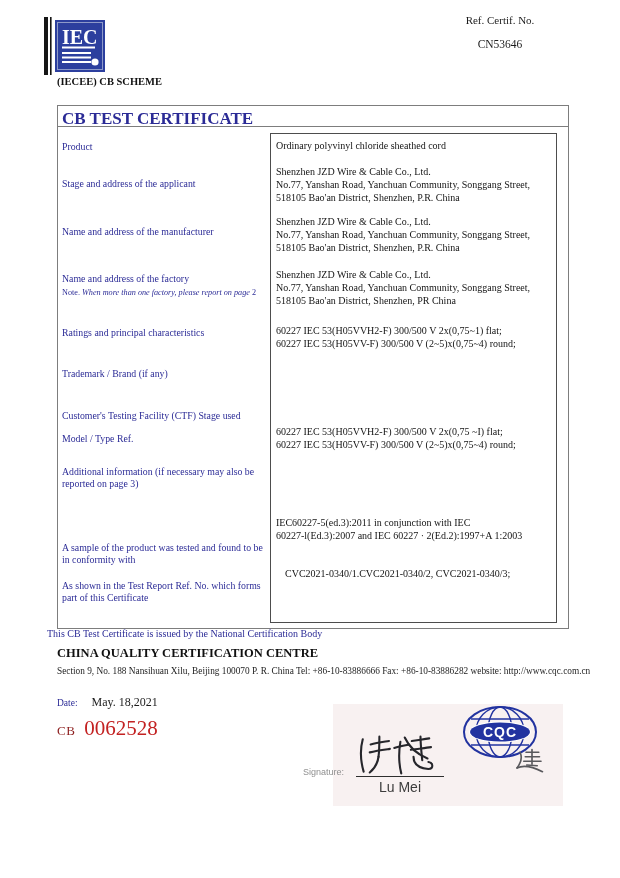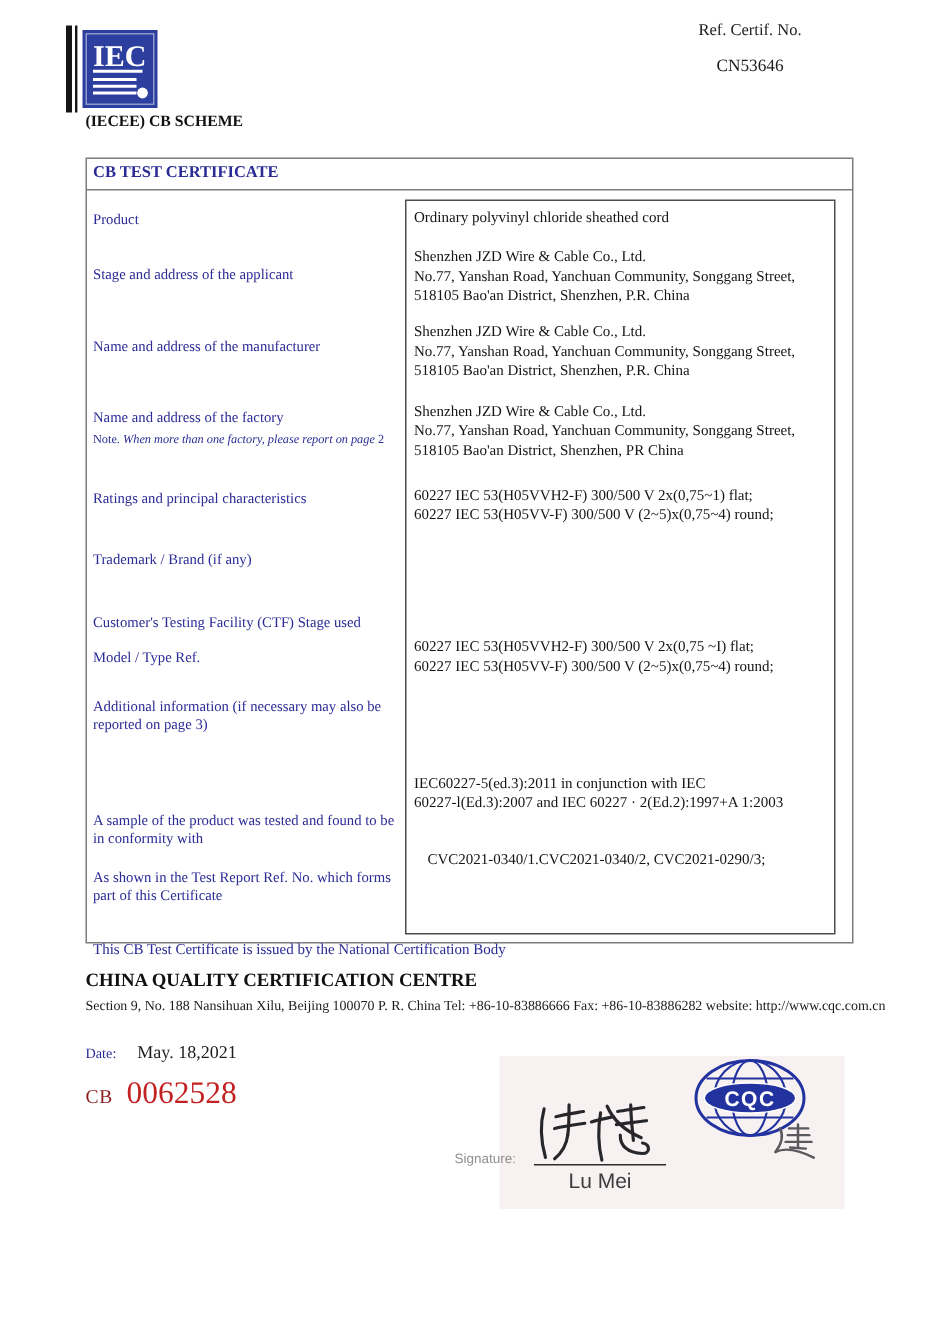--- a/index.html
+++ b/index.html
@@ -12,30 +12,30 @@
   .ref-label{font-size:11px;color:#1c1c1c;}
   .ref-no{font-size:11.5px;margin-top:12px;color:#1c1c1c;}
   .scheme-title{position:absolute;left:57px;top:76px;width:480px;font-weight:bold;
                 font-size:10.5px;line-height:12px;color:#111;}
 
   
   .cert-table{position:absolute;left:57px;top:105px;width:510px;height:522px;
               border:1px solid #7d7d7d;}
   .cert-title{position:absolute;left:0;top:0;width:100%;height:21px;box-sizing:border-box;
               border-bottom:1px solid #7d7d7d;padding:3px 0 0 4px;
-              font-size:11px;font-weight:bold;color:#2b2b96;}
+              font-size:17px;font-weight:bold;color:#2b2b96;}
   .flabel{position:absolute;left:4px;width:205px;font-size:9.8px;line-height:11.5px;color:#2b2b96;}
   .note-line{position:absolute;left:4px;width:210px;font-size:8.2px;color:#2b2b96;}
   .note-line .it{font-style:italic;}
   .value-box{position:absolute;left:212px;top:27px;width:287px;height:490px;
              border:1px solid #4d4d4d;box-sizing:border-box;}
   .val{position:absolute;left:5px;width:276px;font-size:10px;line-height:13px;color:#141414;}
 
   
-  .issued-note{position:absolute;left:62px;top:628px;font-size:10px;color:#2b2b96;text-align:center;}
+  .issued-note{position:absolute;left:47px;top:628px;font-size:10px;color:#2b2b96;text-align:center;}
   .issuer-name{position:absolute;left:57px;top:646px;font-size:12.5px;font-weight:bold;color:#111;}
   .issuer-address{position:absolute;left:57px;top:666px;font-size:9.3px;color:#1c1c1c;}
   .date-row{position:absolute;left:57px;top:692px;}
   .date-label{font-size:9.5px;color:#2b2b96;}
   .date-value{font-size:12px;color:#1c1c1c;margin-left:10px;}
   .cb-row{position:absolute;left:57px;top:716px;}
   .cb-prefix{font-size:13px;color:#8c1d1d;letter-spacing:0.5px;}
   .cb-number{font-size:21px;color:#c32222;margin-left:5px;}
 
   
@@ -129,21 +129,21 @@
         <div>60227 IEC 53(H05VVH2-F) 300/500 V 2x(0,75 ~I) flat;</div>
         <div>60227 IEC 53(H05VV-F) 300/500 V (2~5)x(0,75~4) round;</div>
       </div>
 
 
       <div class="val" style="top:382px">
         <div>IEC60227-5(ed.3):2011 in conjunction with IEC</div>
         <div>60227-l(Ed.3):2007 and IEC 60227 · 2(Ed.2):1997+A 1:2003</div>
       </div>
 
-      <div class="val" style="top:433px;left:14px">CVC2021-0340/1.CVC2021-0340/2, CVC2021-0290/3;</div>
+      <div class="val" style="top:433px;left:14px">CVC2021-0340/1.CVC2021-0340/2, CVC2021-0340/3;</div>
     </div>
   </div>
 
   <div class="issued-note">This CB Test Certificate is issued by the National Certification Body</div>
   <div class="issuer-name">CHINA QUALITY CERTIFICATION CENTRE</div>
   <div class="issuer-address">Section 9, No. 188 Nansihuan Xilu, Beijing 100070 P. R. China Tel: +86-10-83886666 Fax: +86-10-83886282 website: http://www.cqc.com.cn</div>
 
   <div class="date-row">
     <span class="date-label">Date:</span>
     <span class="date-value">May. 18,2021</span>

